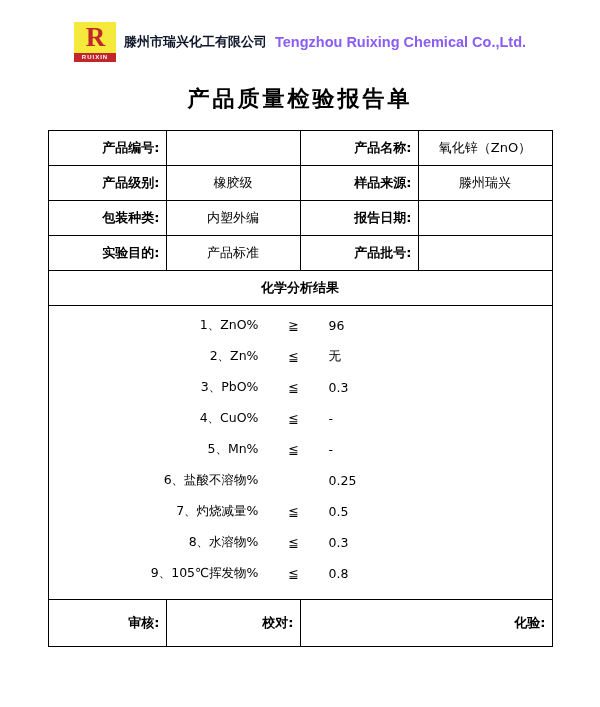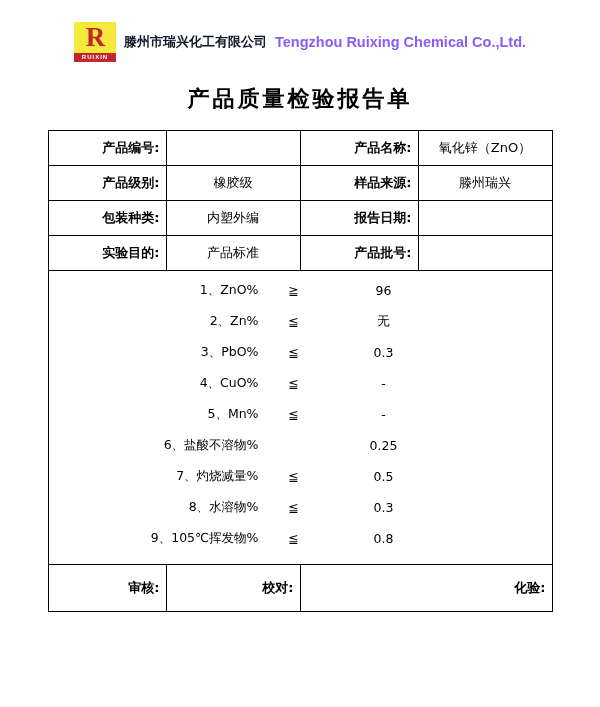--- a/index.html
+++ b/index.html
@@ -144,21 +144,20 @@
     box-sizing: border-box;
     text-align: right;
     white-space: nowrap;
   }
   .chem-op {
     width: 70px;
     text-align: center;
   }
   .chem-val {
     width: 110px;
-    text-align: center;
   }
 
   .remark-cell {
     height: 46px !important;
   }
   .sign-cell {
     height: 46px !important;
   }
 </style>
 </head>
@@ -203,20 +202,23 @@
         <td class="lbl">报告日期:</td>
         <td class="val"></td>
       </tr>
       <tr>
         <td class="lbl">实验目的:</td>
         <td class="val">产品标准</td>
         <td class="lbl">产品批号:</td>
         <td class="val"></td>
       </tr>
 
+      <tr>
+        <td class="section-head" colspan="4">化学分析结果</td>
+      </tr>
 
       <tr>
         <td class="chem-cell" colspan="4">
           <div class="chem-list">
             <div class="chem-row">
               <div class="chem-name">1、ZnO%</div>
               <div class="chem-op">≧</div>
               <div class="chem-val">96</div>
             </div>
             <div class="chem-row">

